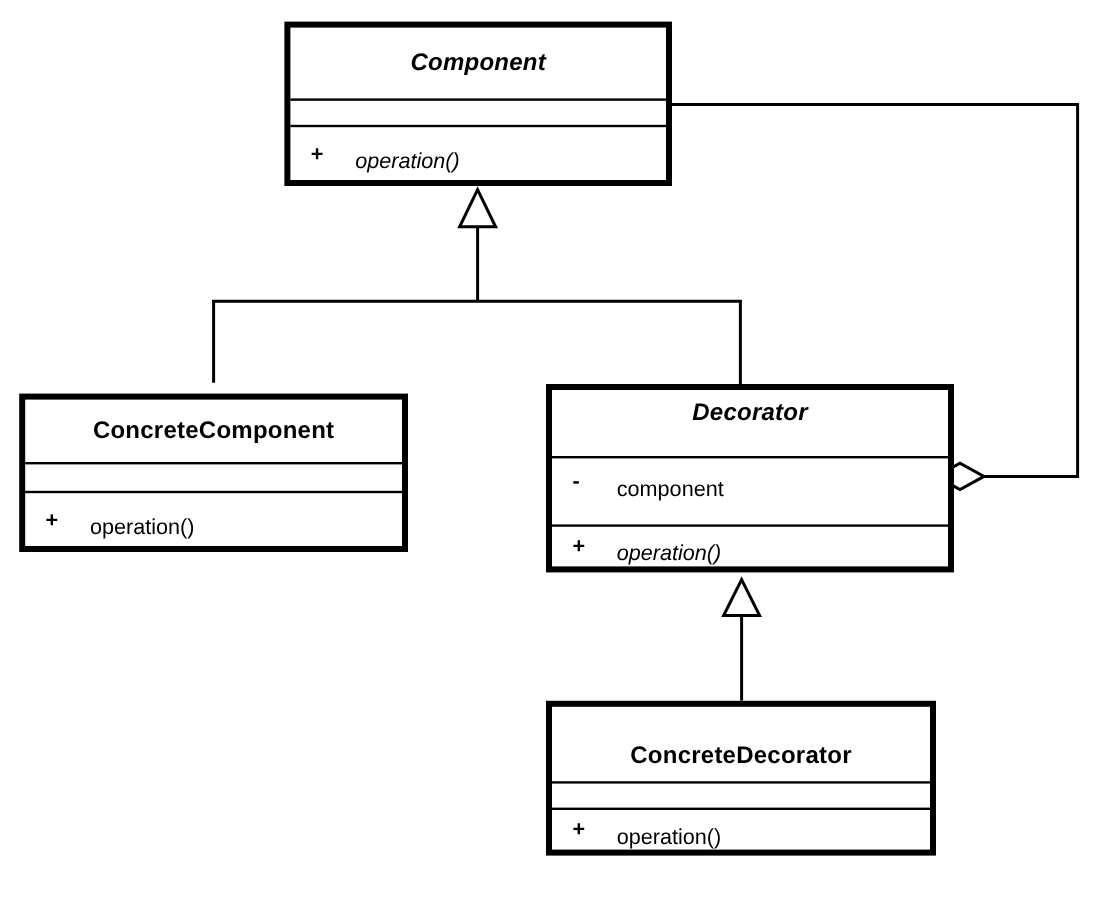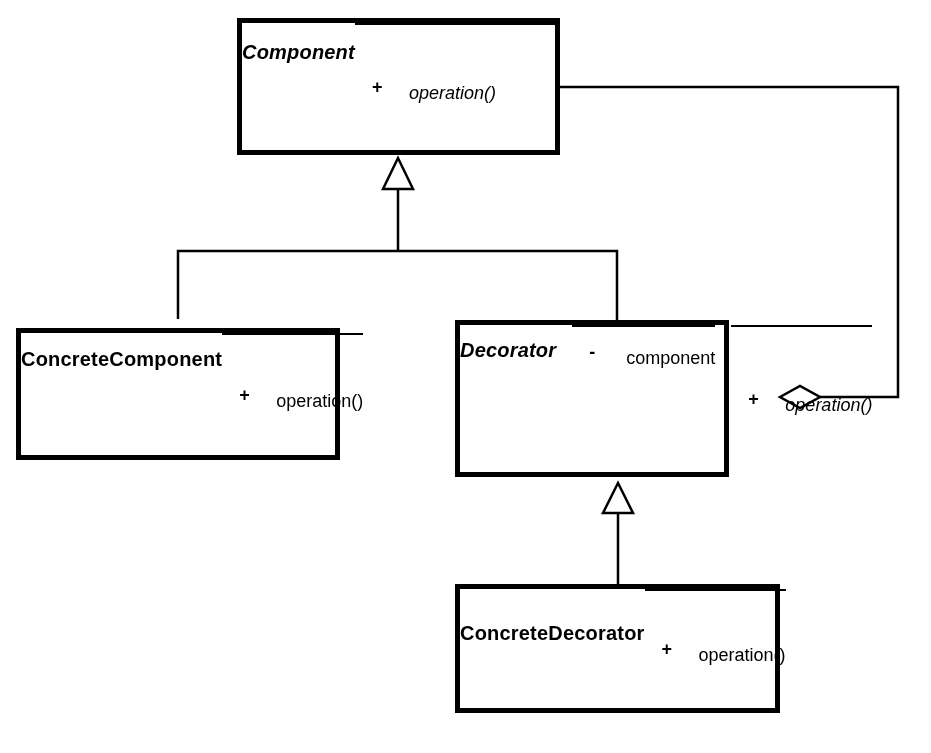--- a/index.html
+++ b/index.html
@@ -29,20 +29,21 @@
     fill: #ffffff;
     stroke: #000000;
     stroke-width: 2.5;
   }
   .uml-class {
     position: absolute;
     box-sizing: border-box;
     border: 5px solid #000000;
     background: #ffffff;
     display: flex;
+    flex-direction: column;
   }
   .uml-title {
     display: flex;
     align-items: center;
     justify-content: center;
     font-size: 20px;
     font-weight: bold;
     color: #000000;
     letter-spacing: 0.2px;
   }
@@ -106,21 +107,21 @@
     <div class="uml-title" style="height:52px;">ConcreteComponent</div>
     <div class="uml-section" style="height:22px;"></div>
     <div class="uml-section" style="flex:1;">
       <div class="member">
         <span class="vis">+</span>
         <span class="mname">operation()</span>
       </div>
     </div>
   </div>
 
-  <div class="uml-class abstract" style="left:455px; top:320px; width:274px; height:157px;gap:16px;">
+  <div class="uml-class abstract" style="left:455px; top:320px; width:340px; height:157px;gap:16px;">
     <div class="uml-title" style="height:51px;">Decorator</div>
     <div class="uml-section" style="height:51px;">
       <div class="member">
         <span class="vis">-</span>
         <span class="mname">component</span>
       </div>
     </div>
     <div class="uml-section" style="flex:1;">
       <div class="member">
         <span class="vis">+</span>

